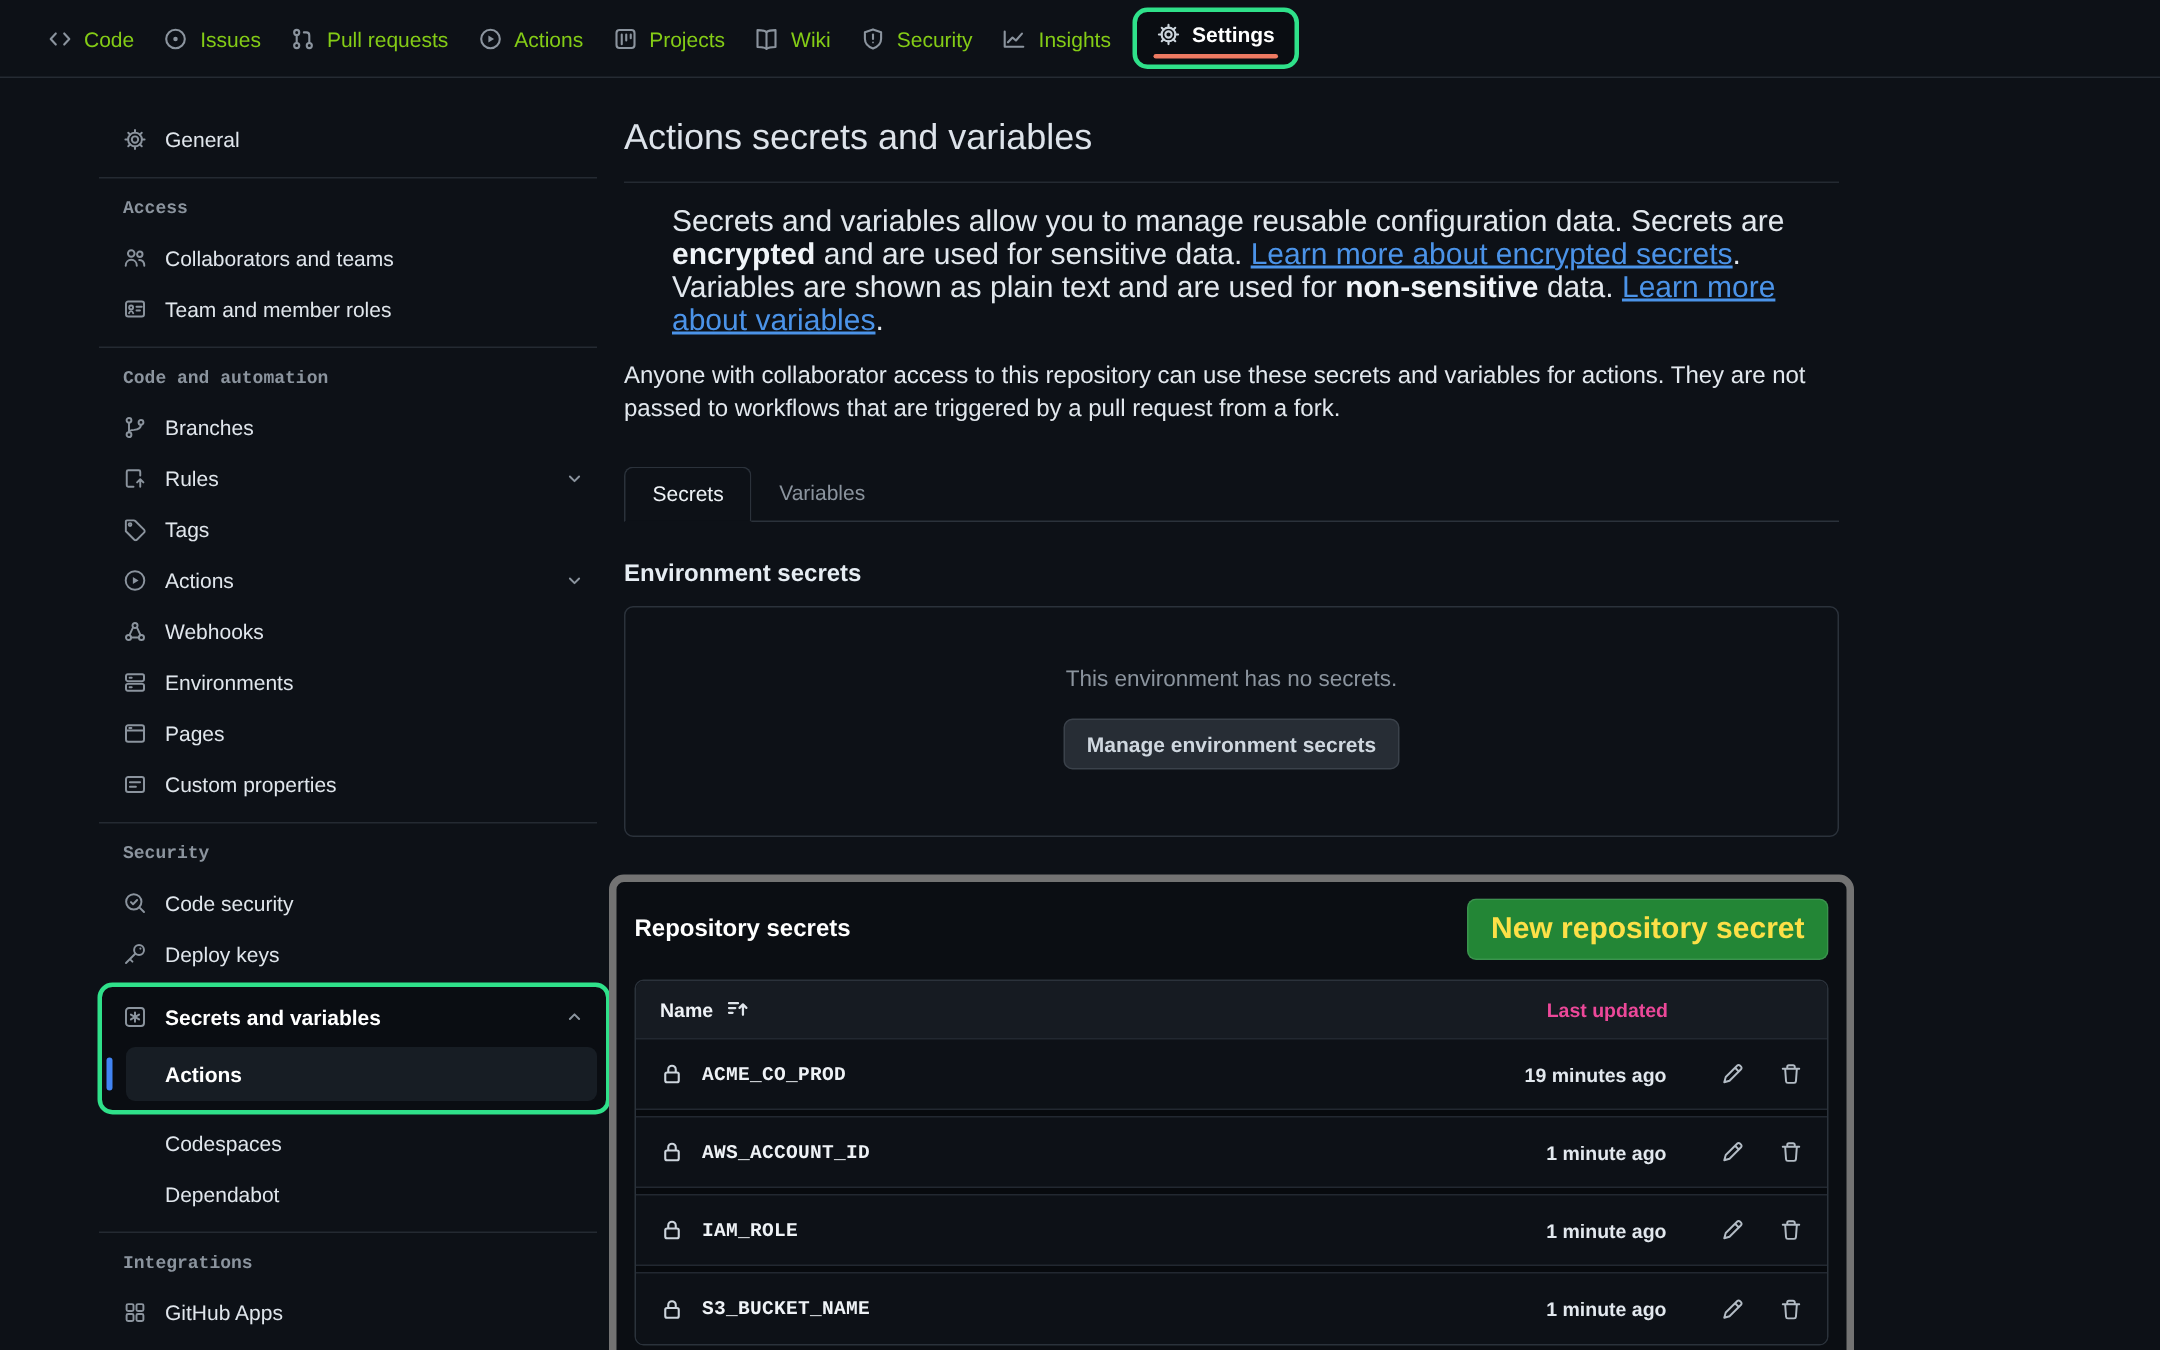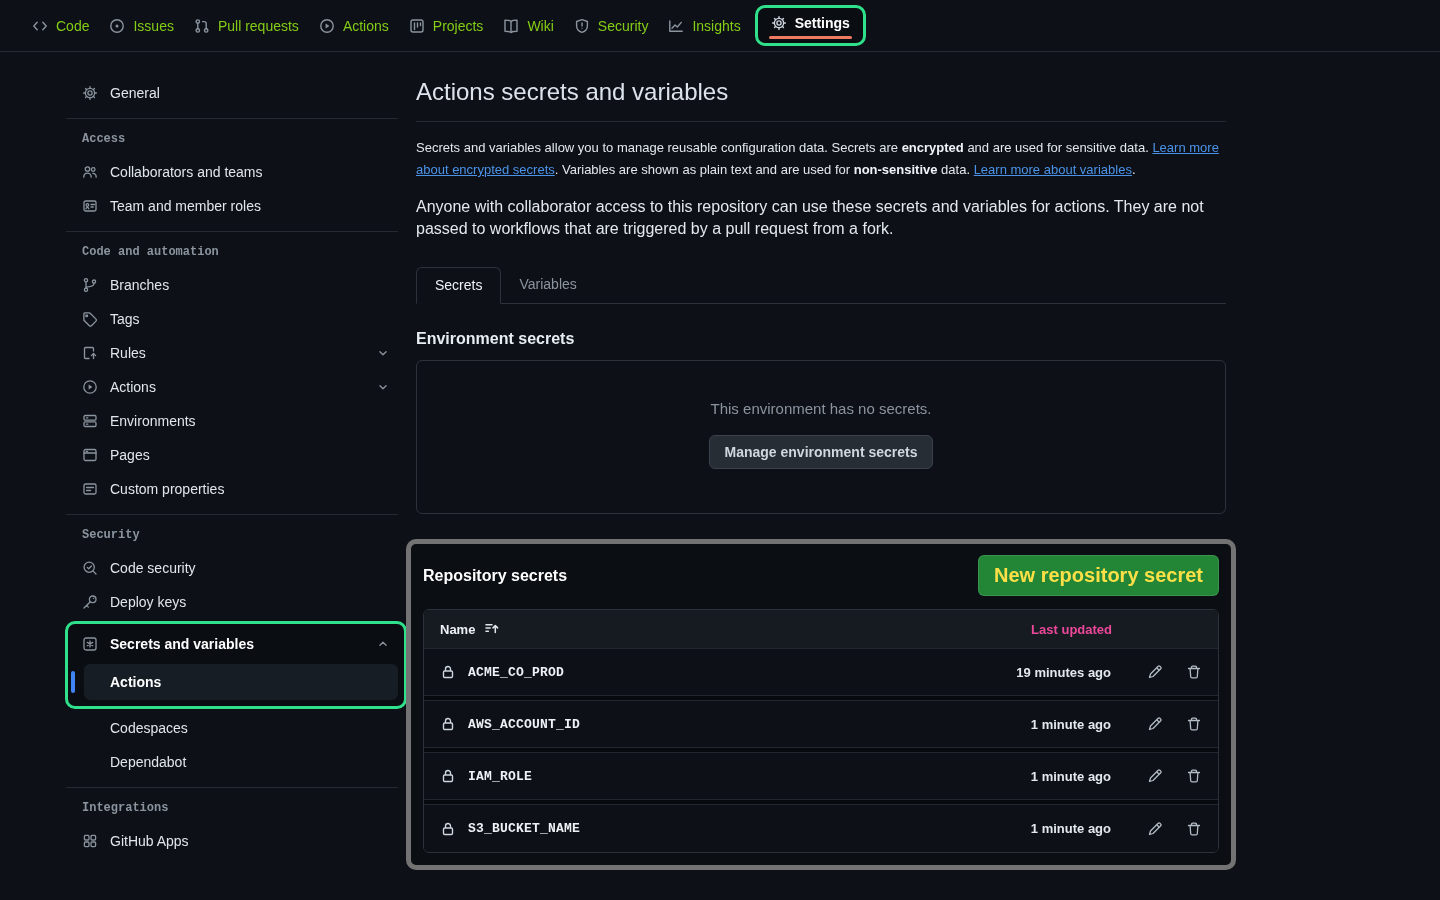--- a/index.html
+++ b/index.html
@@ -69,21 +69,21 @@
   }
   .accent-bar {
     position:absolute; left:-13px; top:7px; width:4px; height:22px;
     border-radius:3px; background:#4184f4;
   }
 
   
   .main { width:810px; padding-top:26px; }
   .page-title { font-size:24px; font-weight:400; color:#dde3ea; margin-bottom:15px; }
   .title-divider { border-top:1px solid #242a32; margin-bottom:15px; }
-  .intro { font-size:13px; line-height:22px; color:#e2e8ee; }
+  .intro { font-size:20px; line-height:22px; color:#e2e8ee;margin-left:32px; }
   .intro .b { font-weight:700; color:#f0f4f8; }
   .intro .lnk { color:#4b93e8; text-decoration:underline; cursor:pointer; }
   .intro2 { margin-top:15px; font-size:16px; line-height:22px; color:#e2e8ee; }
 
   .tabbar { display:flex; margin-top:27px; border-bottom:1px solid #2b323b; }
   .tab-active {
     padding:9px 18px 10px 18px; font-size:14px; color:#eef2f6;
     border:1px solid #2b323b; border-bottom:1px solid #0d1117;
     border-radius:6px 6px 0 0; margin-bottom:-1px; background:#0d1117; cursor:pointer;
   }
@@ -280,54 +280,65 @@
             <circle cx="4" cy="12.8" r="1.6"></circle>
             <circle cx="12" cy="4.6" r="1.6"></circle>
             <path d="M4 4.8v6.4"></path>
             <path d="M12 6.2c0 2.6-2.4 3.2-4.6 3.4-1.8.1-3.4.7-3.4 1.6"></path>
           </svg>
         </span>
       <span>Branches</span>
     </div>
     <div class="side-item">
       <span class="sico">
-          <svg width="16" height="16" viewBox="0 0 16 16" fill="none" stroke="currentColor" stroke-width="1.3" stroke-linejoin="round">
-            <path d="M1.9 7.2V2.6a.7.7 0 0 1 .7-.7h4.6c.4 0 .7.1 1 .4l5.8 5.8a1.4 1.4 0 0 1 0 2l-4.6 4.6a1.4 1.4 0 0 1-2 0L1.9 9.2z"></path>
-            <circle cx="4.7" cy="4.7" r=".9"></circle>
-          </svg>
-        </span>
-      <span>Tags</span>
-    </div>
-    <div class="side-item">
-      <span class="sico">
           <svg width="16" height="16" viewBox="0 0 16 16" fill="none" stroke="currentColor" stroke-width="1.3" stroke-linecap="round" stroke-linejoin="round">
             <path d="M7 13.5H3.5a1 1 0 0 1-1-1v-9a1 1 0 0 1 1-1h7a1 1 0 0 1 1 1V6"></path>
             <path d="M11.5 13.5V8.7M9.4 10.6l2.1-2.1 2.1 2.1"></path>
           </svg>
         </span>
       <span>Rules</span>
       <span class="chev">
           <svg width="14" height="14" viewBox="0 0 16 16" fill="none" stroke="currentColor" stroke-width="1.5" stroke-linecap="round" stroke-linejoin="round">
             <path d="M4.5 6.5 8 10l3.5-3.5"></path>
           </svg>
         </span>
     </div>
     <div class="side-item">
       <span class="sico">
+          <svg width="16" height="16" viewBox="0 0 16 16" fill="none" stroke="currentColor" stroke-width="1.3" stroke-linejoin="round">
+            <path d="M1.9 7.2V2.6a.7.7 0 0 1 .7-.7h4.6c.4 0 .7.1 1 .4l5.8 5.8a1.4 1.4 0 0 1 0 2l-4.6 4.6a1.4 1.4 0 0 1-2 0L1.9 9.2z"></path>
+            <circle cx="4.7" cy="4.7" r=".9"></circle>
+          </svg>
+        </span>
+      <span>Tags</span>
+    </div>
+    <div class="side-item">
+      <span class="sico">
           <svg width="16" height="16" viewBox="0 0 16 16" fill="none" stroke="currentColor" stroke-width="1.3">
             <circle cx="8" cy="8" r="6.2"></circle>
             <path d="M6.6 5.6 10.4 8l-3.8 2.4z" fill="currentColor" stroke="none"></path>
           </svg>
         </span>
       <span>Actions</span>
       <span class="chev">
           <svg width="14" height="14" viewBox="0 0 16 16" fill="none" stroke="currentColor" stroke-width="1.5" stroke-linecap="round" stroke-linejoin="round">
             <path d="M4.5 6.5 8 10l3.5-3.5"></path>
           </svg>
         </span>
+    </div>
+    <div class="side-item">
+      <span class="sico">
+          <svg width="16" height="16" viewBox="0 0 16 16" fill="none" stroke="currentColor" stroke-width="1.3" stroke-linecap="round">
+            <circle cx="8" cy="4" r="1.7"></circle>
+            <circle cx="3.7" cy="12" r="1.7"></circle>
+            <circle cx="12.3" cy="12" r="1.7"></circle>
+            <path d="M6.7 5.3 4.4 10.3M9.3 5.3l2.3 5M5.6 12h4.8"></path>
+          </svg>
+        </span>
+      <span>Webhooks</span>
     </div>
     <div class="side-item">
       <span class="sico">
           <svg width="16" height="16" viewBox="0 0 16 16" fill="none" stroke="currentColor" stroke-width="1.3" stroke-linecap="round">
             <rect x="2" y="2.5" width="12" height="4.6" rx="1.2"></rect>
             <rect x="2" y="8.9" width="12" height="4.6" rx="1.2"></rect>
             <path d="M4.4 4.8h1.4M4.4 11.2h1.4"></path>
           </svg>
         </span>
       <span>Environments</span>

